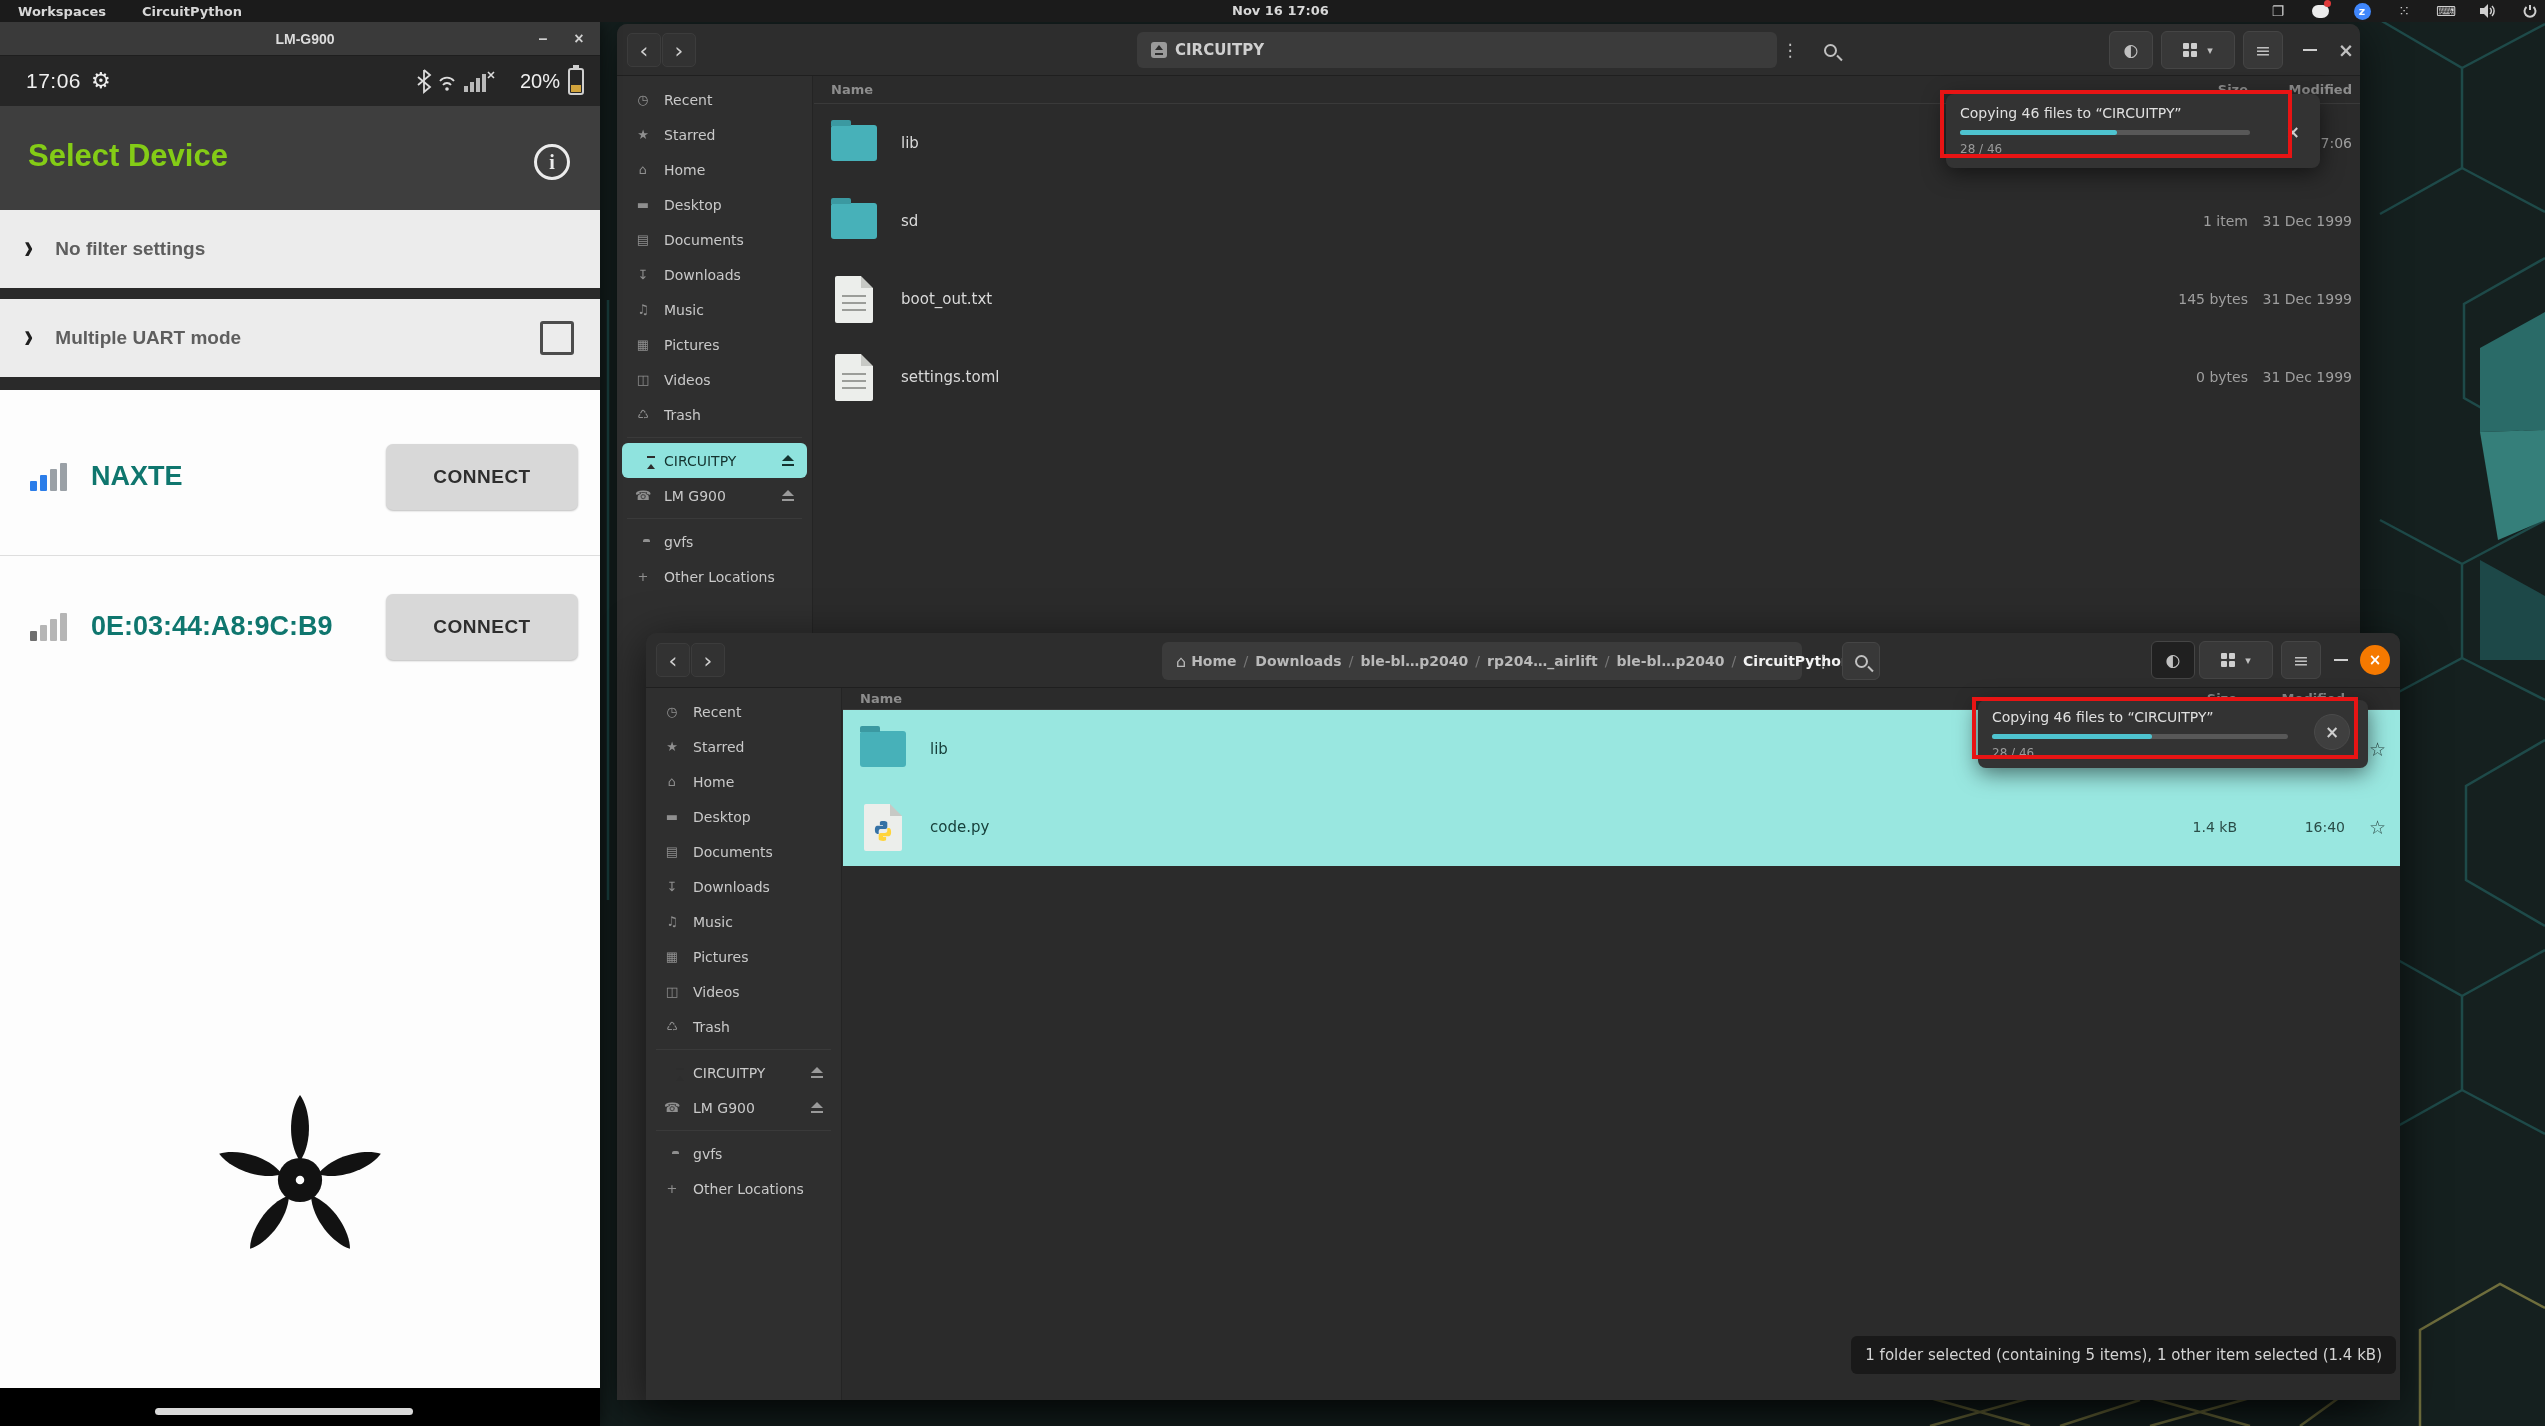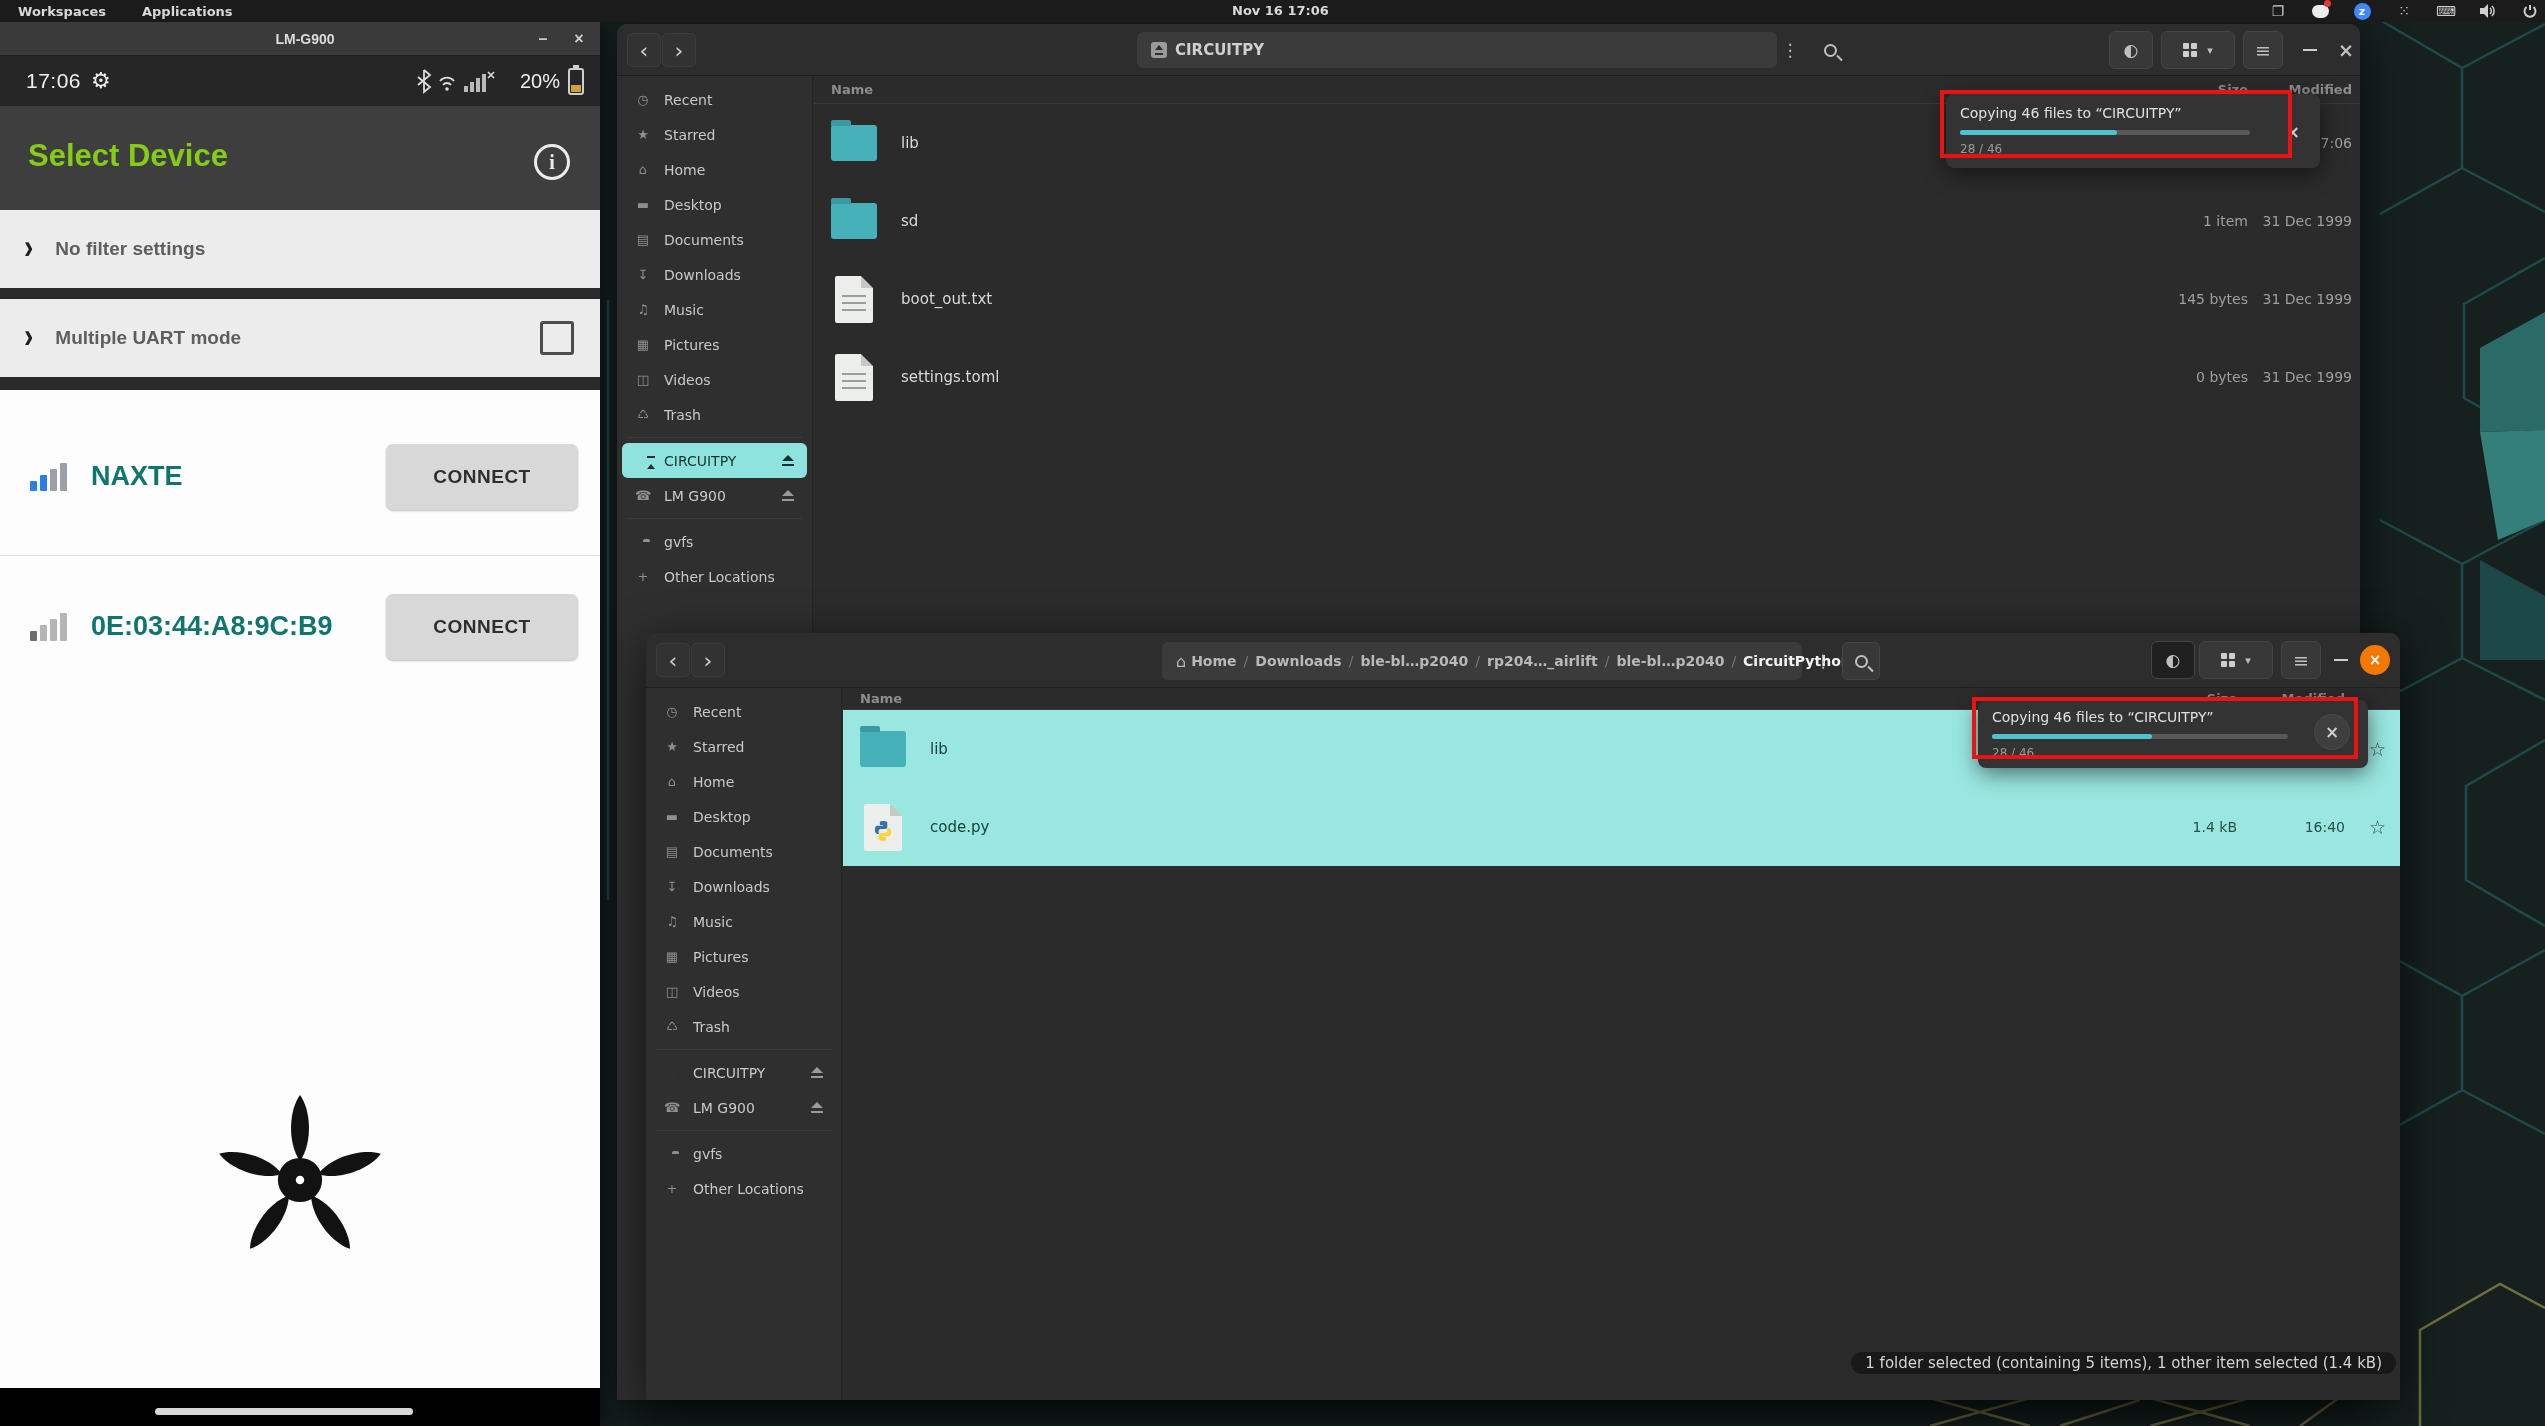--- a/index.html
+++ b/index.html
@@ -151,22 +151,22 @@
   .popup { position:absolute; background:#333; border-radius:8px; box-shadow:0 5px 22px rgba(0,0,0,.55); }
   .popup .ptitle { font-size:14px; color:#e0e0e0; padding:11px 14px 9px; white-space:nowrap; }
   .track { height:5px; background:#585858; border-radius:3px; margin-left:14px; width:296px; }
   .fill { height:100%; background:#4ec3cf; border-radius:3px; }
   .pcount { font-size:12px; color:#9b9b9b; padding:7px 14px 9px; }
   .pclose { position:absolute; color:#cfcfcf; font-size:17px; font-weight:bold; }
   .pclose.circle { width:36px; height:36px; background:#3f3f3f; border:1px solid #4a4a4a; border-radius:50%;
                    display:flex; align-items:center; justify-content:center; }
   .red-frame { position:absolute; border:4px solid #e81414; z-index:inherit; pointer-events:none; }
 
-  #statusbar2 { position:absolute; right:4px; bottom:26px; background:#191919; border-radius:14px;
-                color:#d4d4d4; font-size:15px; padding:2px 14px; z-index:5; }
+  #statusbar2 { position:absolute; right:4px; bottom:26px; background:#191919; border-radius:6px;
+                color:#d4d4d4; font-size:15px; padding:10px 14px; z-index:5; }
 
   .close-orange { width:30px; height:30px; background:#f57900; border-radius:50%; color:#fff;
                   font-size:15px; font-weight:bold; display:flex; align-items:center; justify-content:center; }
 </style>
 </head>
 <body>
 
 <svg id="desktop-bg" width="2545" height="1426" viewBox="0 0 2545 1426">
   <rect width="2545" height="1426" fill="#15201f"></rect>
   <g stroke="#1e4a49" stroke-width="2.5" fill="none">
@@ -554,21 +554,21 @@
     <circle cx="0" cy="0" r="5" fill="#fdfdfd"></circle>
   </svg>
 
   <div id="gesture-bar">
     <div id="home-pill"></div>
   </div>
 </div>
 
 <div id="topbar">
   <span class="tb-item">Workspaces</span>
-  <span class="tb-item">Applications</span>
+  <span class="tb-item">CircuitPython</span>
   <span id="tb-clock">Nov 16 17:06</span>
   <span id="tray">
     <span class="tray-ic">❐</span>
     <span class="tray-ic">
         <span class="ic-discord"></span>
       </span>
     <span class="tray-ic">
         <span class="ic-zoom">z</span>
       </span>
     <span class="tray-ic">⁙</span>

